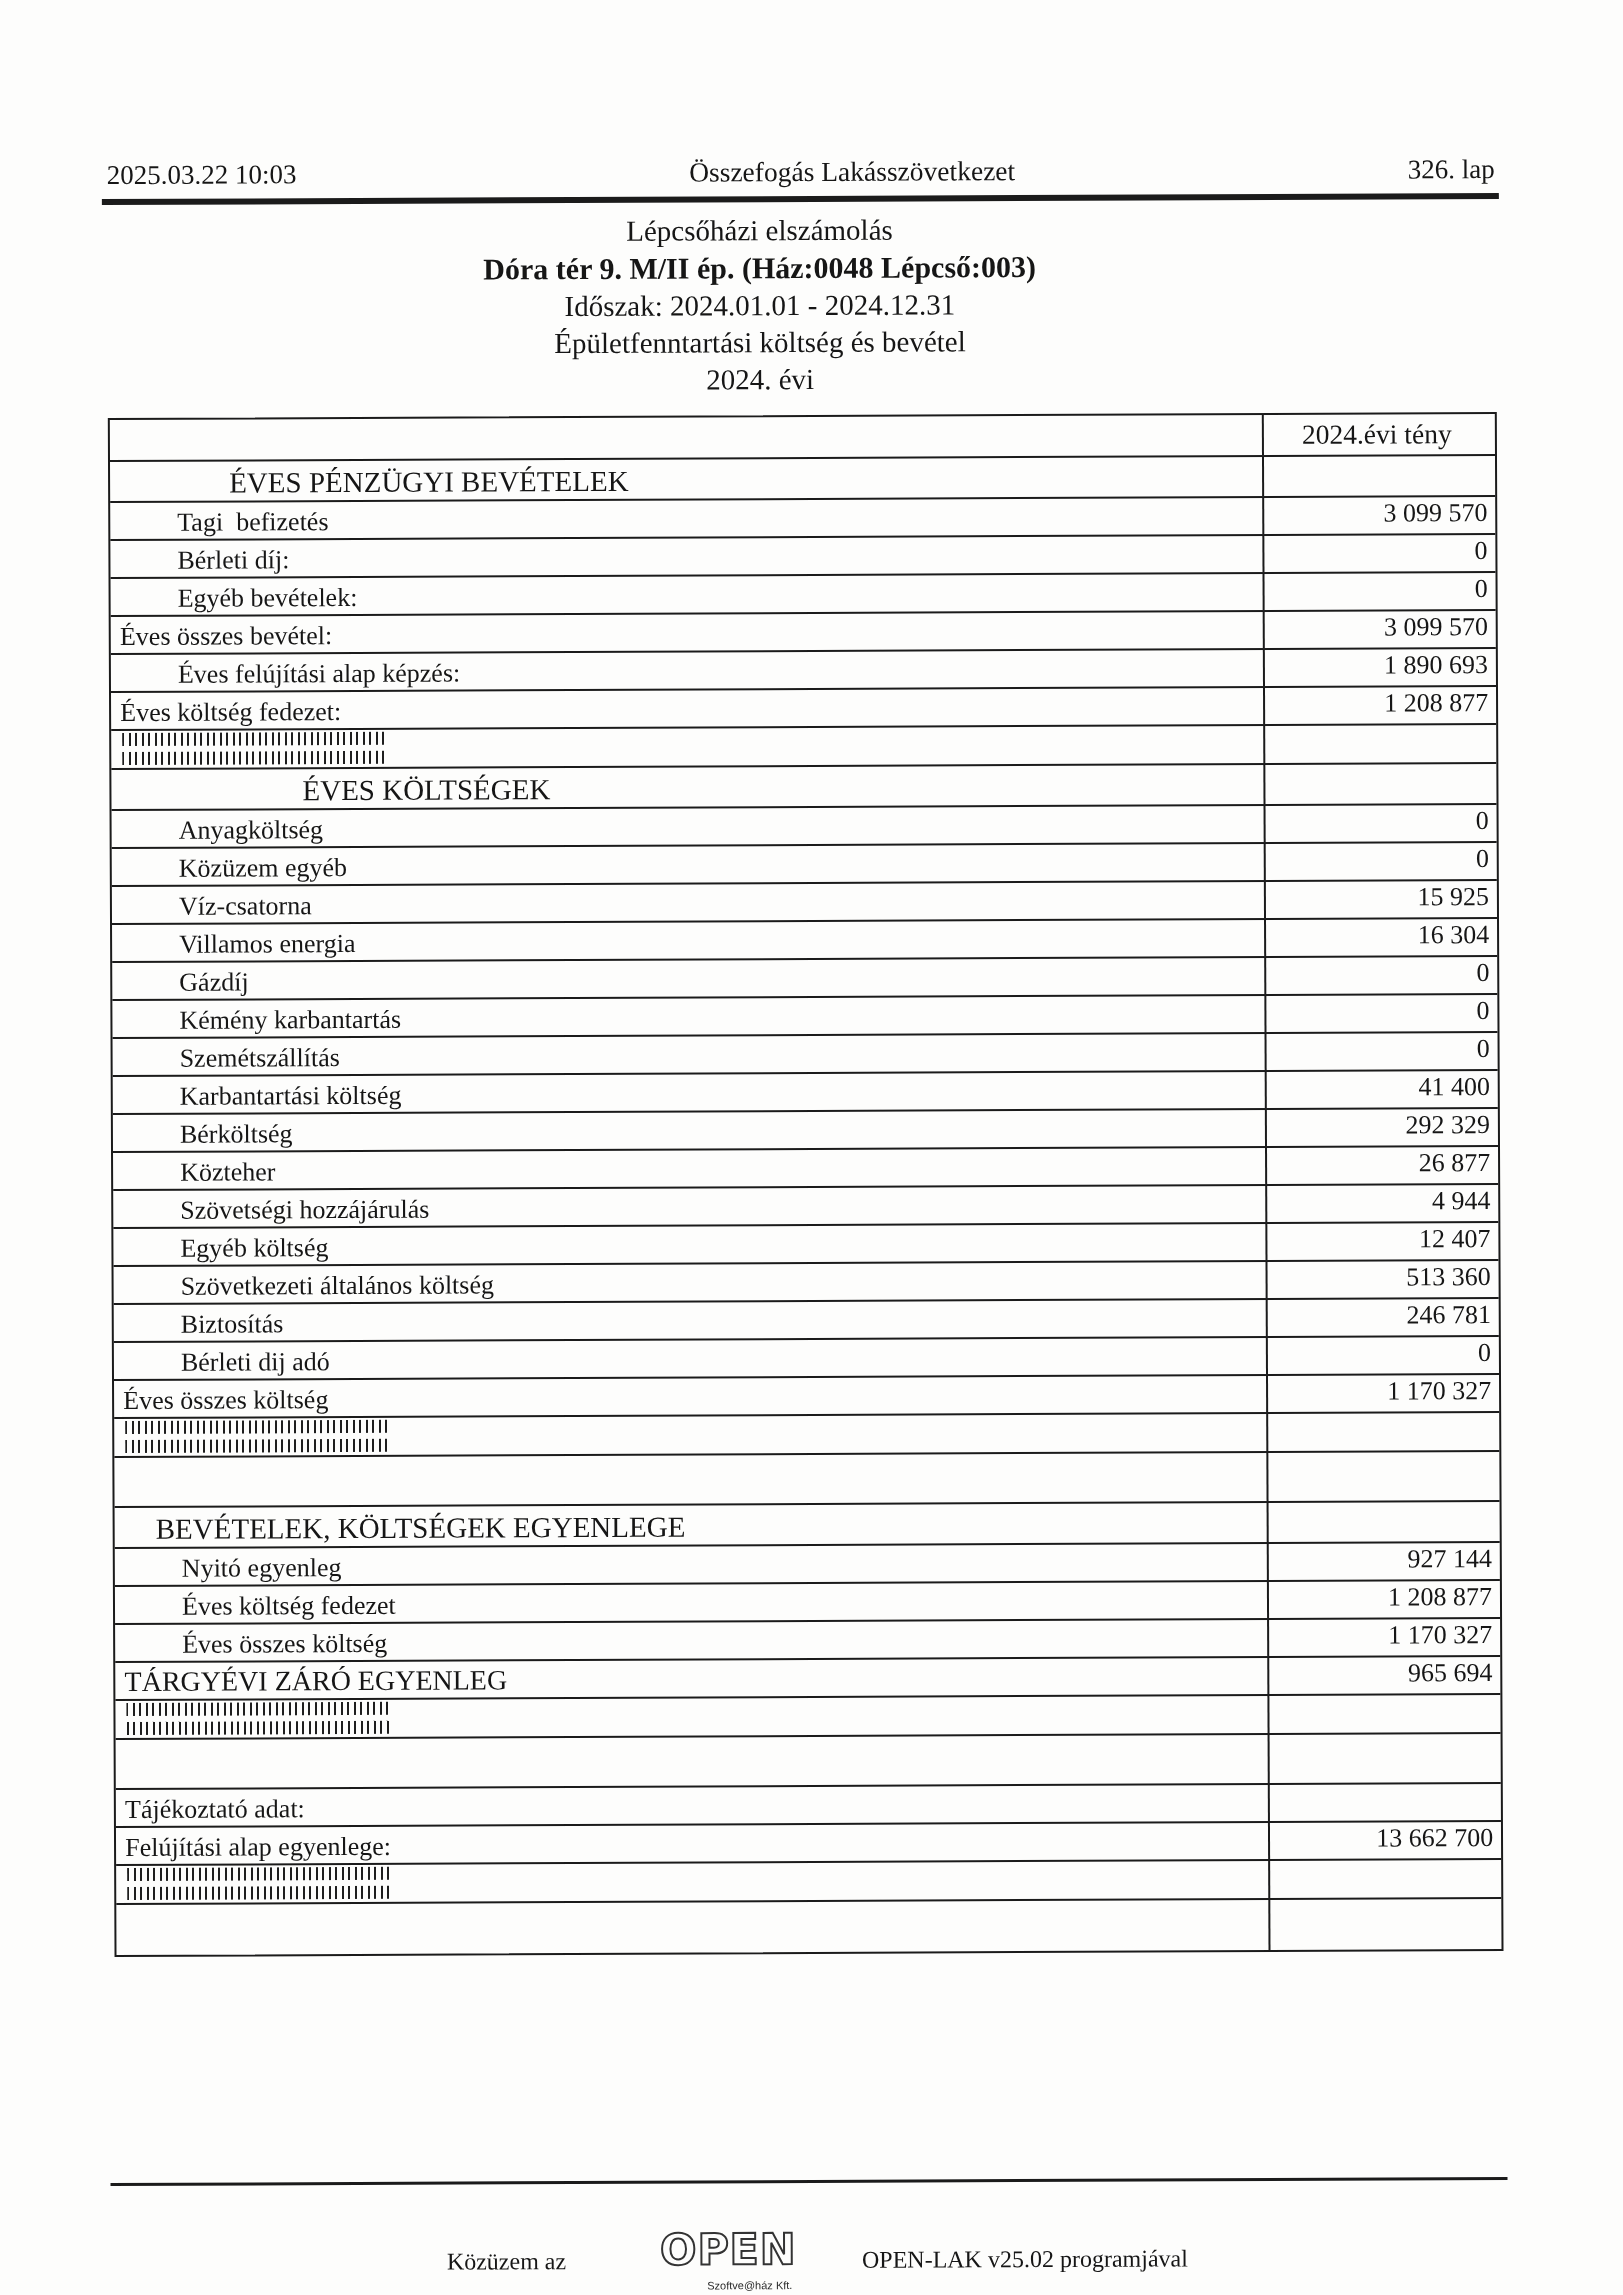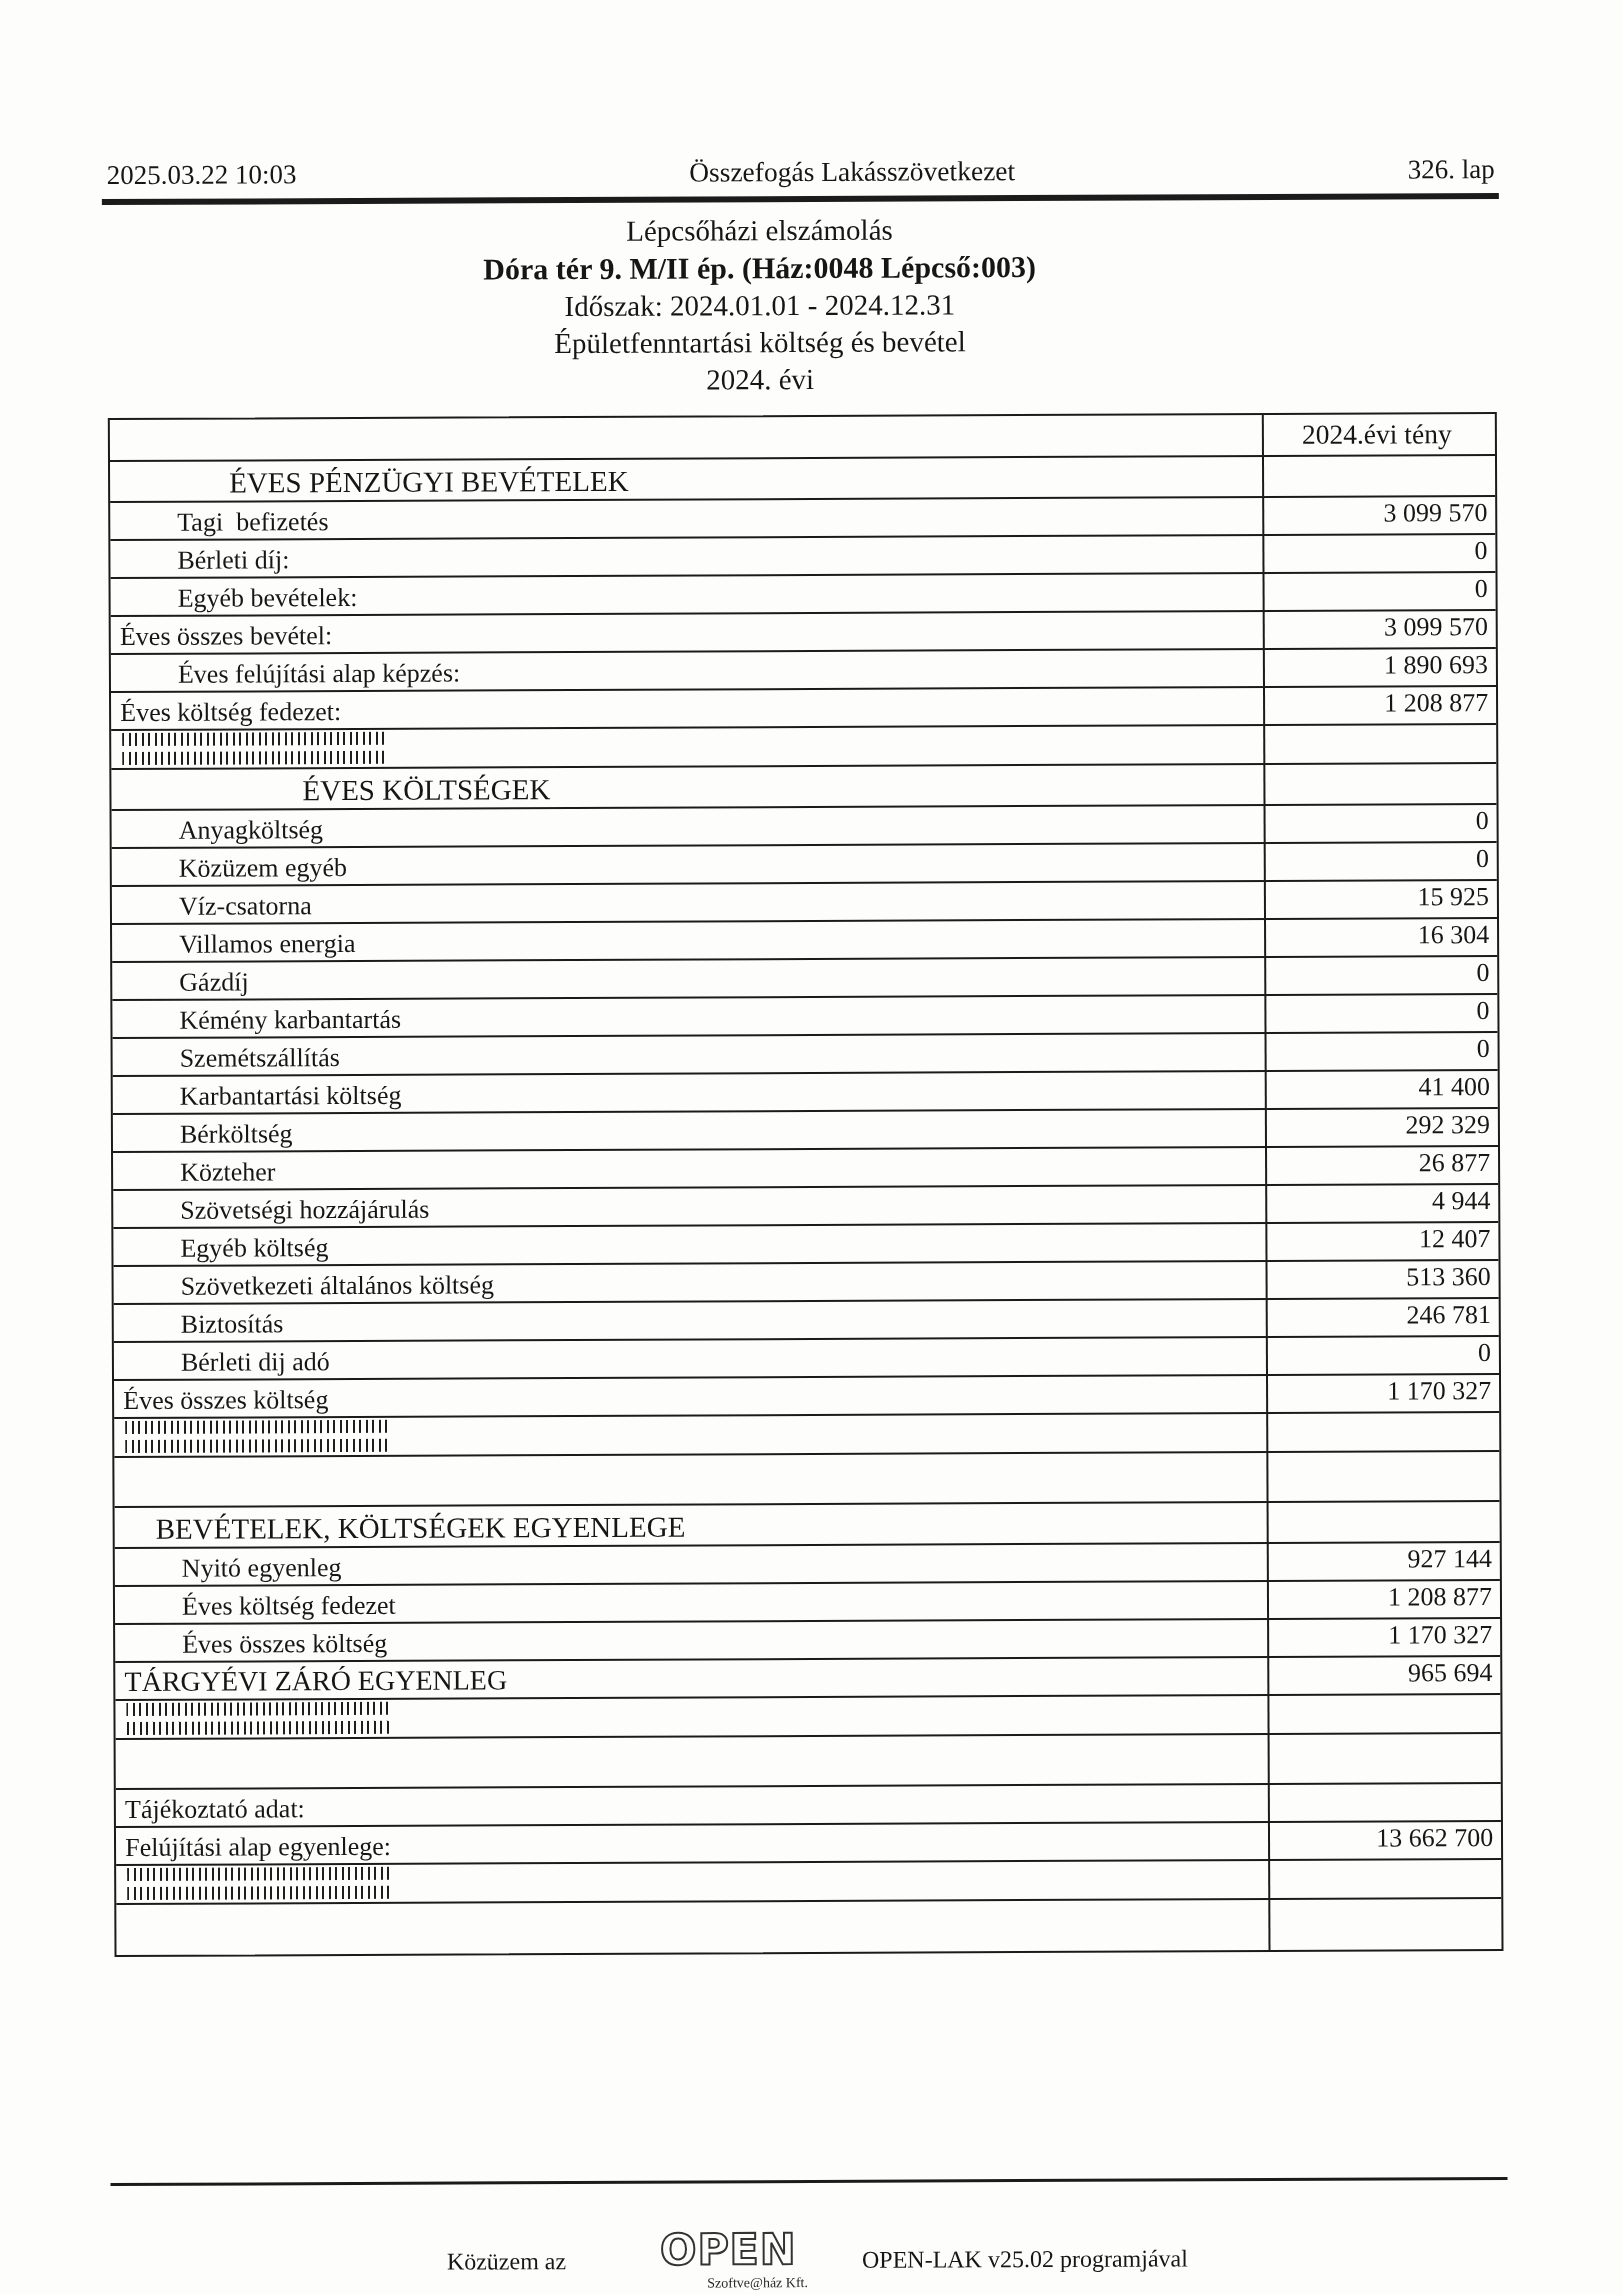--- a/index.html
+++ b/index.html
@@ -44,22 +44,22 @@
   
   .footrule { position:absolute; top:2180px; left:105px; width:1397px; height:2.6px; background:#1b1b1b; }
   .footer { position:absolute; top:2224px; left:0; width:1623px; height:72px;
             display:flex; justify-content:center; align-items:center; gap:46px; font-size:24px; }
   .logo { position:relative; display:inline-flex; align-items:flex-start; height:65px; padding-right:19.6px;margin-left:48px; }
   .logo-letters { font-family:"DejaVu Sans",sans-serif; font-weight:bold; font-size:43px;
                   letter-spacing:0.7px; color:#8a8a8a; line-height:1; }
   @supports (-webkit-text-stroke: 2px #333) {
     .logo-letters { color:transparent; -webkit-text-stroke:2px #333; }
   }
-  .logo-sub { position:absolute; left:47px; bottom:1.3px; font-family:Liberation Serif, serif;
-              font-size:14px; color:#2a2a2a; white-space:nowrap; }
+  .logo-sub { position:absolute; left:47px; bottom:1.3px; font-family:Liberation Sans, sans-serif;
+              font-size:11px; color:#2a2a2a; white-space:nowrap; }
 </style>
 </head>
 <body>
 
 <div class="page">
  <div class="tilt">
 
   <div class="topbar">
     <span>2025.03.22 10:03</span>
     <span class="org">Összefogás Lakásszövetkezet</span>

